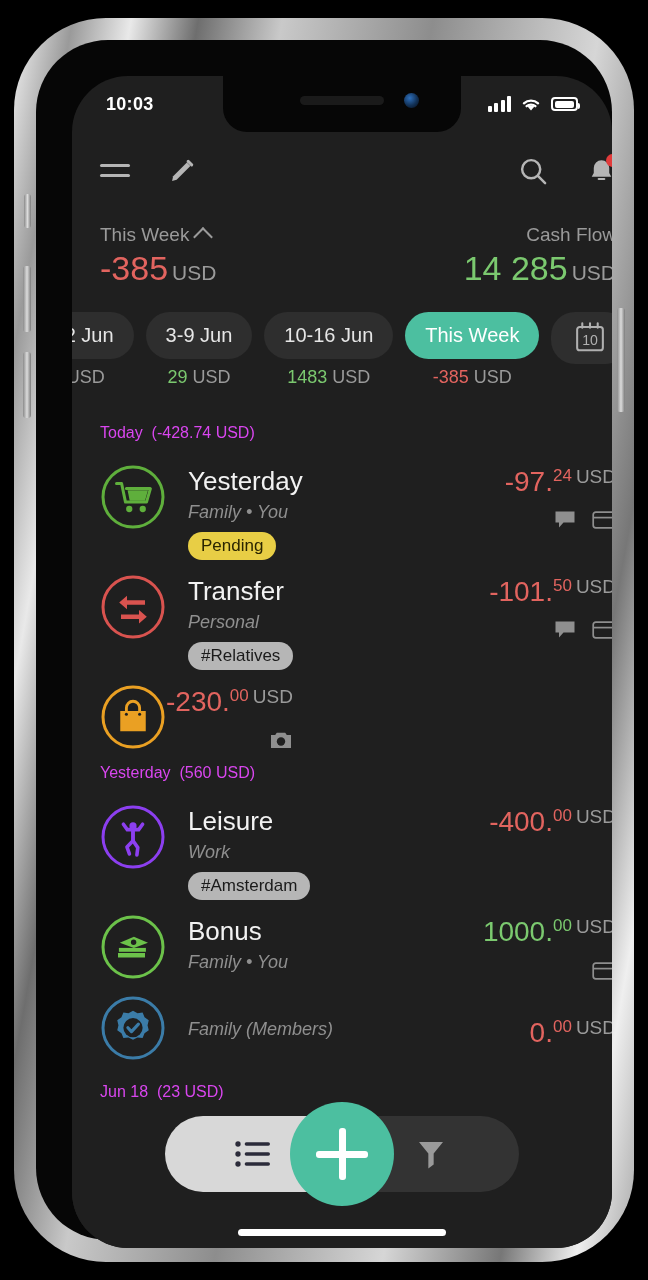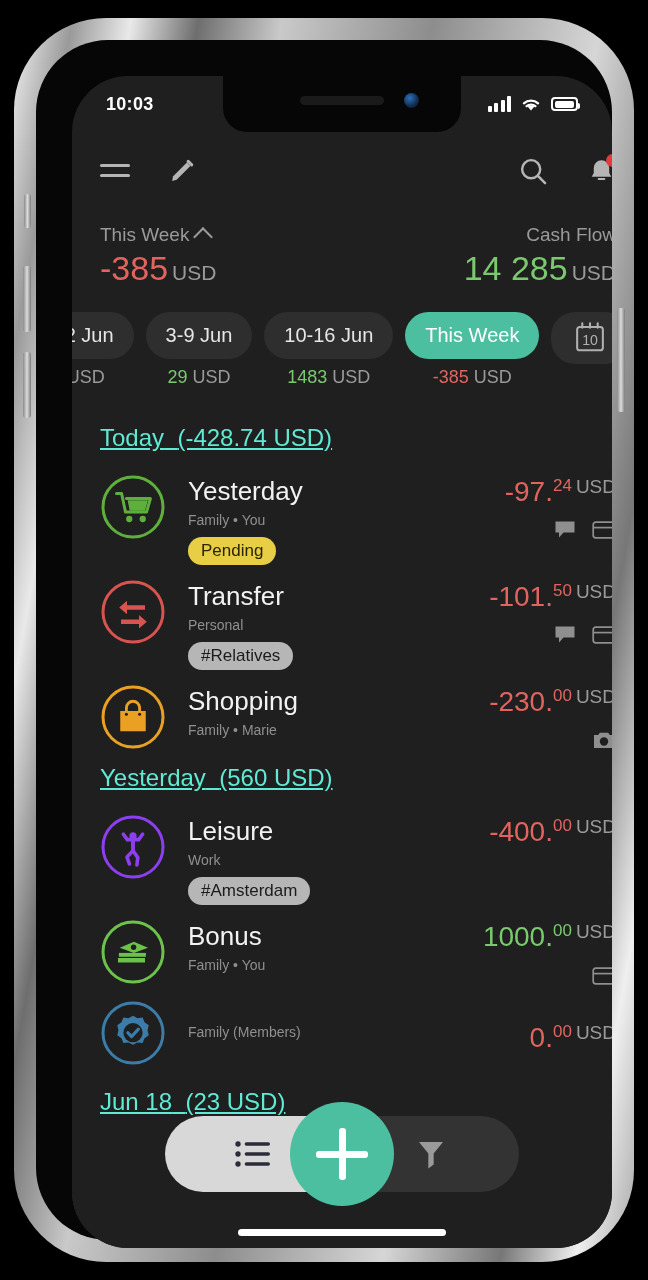--- a/index.html
+++ b/index.html
@@ -82,27 +82,27 @@
   .chip { background:#2e2e2e; color:#e6e6e6; border-radius:24px; padding:12px 20px;
           font-size:20px; white-space:nowrap; }
   .chip.active { background:#4cbfa0; color:#fff; }
   .chip-sub { margin-top:8px; font-size:18px; color:#9a9a9a; white-space:nowrap; }
   .cal-chip { flex:0 0 auto; background:#2e2e2e; border-radius:24px; width:78px; height:52px;
               display:flex; align-items:center; justify-content:center; }
   .week:first-child { margin-left:-34px; }
 
   
   .list { margin-top:28px; }
-  .day-head { color:#5eead4; font-size:24px; padding:8px 28px 14px;text-decoration:underline; }
+  .day-head { color:#d946ef; font-size:16px; padding:8px 28px 14px; }
   .row { display:flex; padding:8px 28px 6px; align-items:flex-start; }
   .row-icon { flex:0 0 66px; width:66px; height:66px; border-radius:50%;
               display:flex; align-items:center; justify-content:center; }
   .row-mid { flex:1 1 auto; padding-left:22px; padding-top:2px; }
   .row-title { color:#f2f2f2; font-size:26px; }
-  .row-sub { color:#8f8f8f; font-size:14px; margin-top:5px; }
+  .row-sub { color:#8f8f8f; font-size:18px; margin-top:5px;font-style:italic; }
   .tagrow { margin-top:9px; }
   .tag { display:inline-block; border-radius:14px; padding:4px 13px; font-size:17px; }
   .tag.pending { background:#e8ce45; color:#2a2500; }
   .tag.plain { background:#b6b6b6; color:#1b1b1b; }
   .row-right { flex:0 0 auto; text-align:right; padding-top:2px; }
   .amt { font-size:28px; font-weight:500; white-space:nowrap; }
   .amt .cents { font-size:17px; vertical-align:super; }
   .amt .cur { color:#9a9a9a; font-size:19px; font-weight:normal; margin-left:4px; vertical-align:top; }
   .row-icons { display:flex; justify-content:flex-end; gap:16px; margin-top:12px; }
 
@@ -308,24 +308,20 @@
             <div class="row">
               <div class="row-icon">
                 <svg width="66" height="66" viewBox="0 0 44 44">
                   <circle cx="22" cy="22" r="20" fill="none" stroke="#eaa023" stroke-width="2"></circle>
                   <path d="M13.5 18 h17 v13.5 h-17 z" fill="#eaa023"></path>
                   <path d="M17.6 18.5 v-2.6 a4.4 4.4 0 0 1 8.8 0 v2.6" fill="none" stroke="#eaa023" stroke-width="1.9"></path>
                   <circle cx="17.6" cy="20.2" r="1" fill="#1f1f1f"></circle>
                   <circle cx="26.4" cy="20.2" r="1" fill="#1f1f1f"></circle>
                 </svg>
               </div>
-              <div class="row-mid">
-                <div class="row-title">Shopping</div>
-                <div class="row-sub">Family • Marie</div>
-              </div>
               <div class="row-right">
                 <div class="amt neg">
                   <span>-230.</span><span class="cents">00</span><span class="cur">USD</span>
                 </div>
                 <div class="row-icons">
                   <svg width="24" height="20" viewBox="0 0 24 20">
                     <path d="M2 5 h4.2 l1.6-2.2 h8.4 L17.8 5 H22 v13 H2 z" fill="#8f8f8f"></path>
                     <circle cx="12" cy="11.5" r="4.2" fill="#1f1f1f"></circle>
                   </svg>
                 </div>

